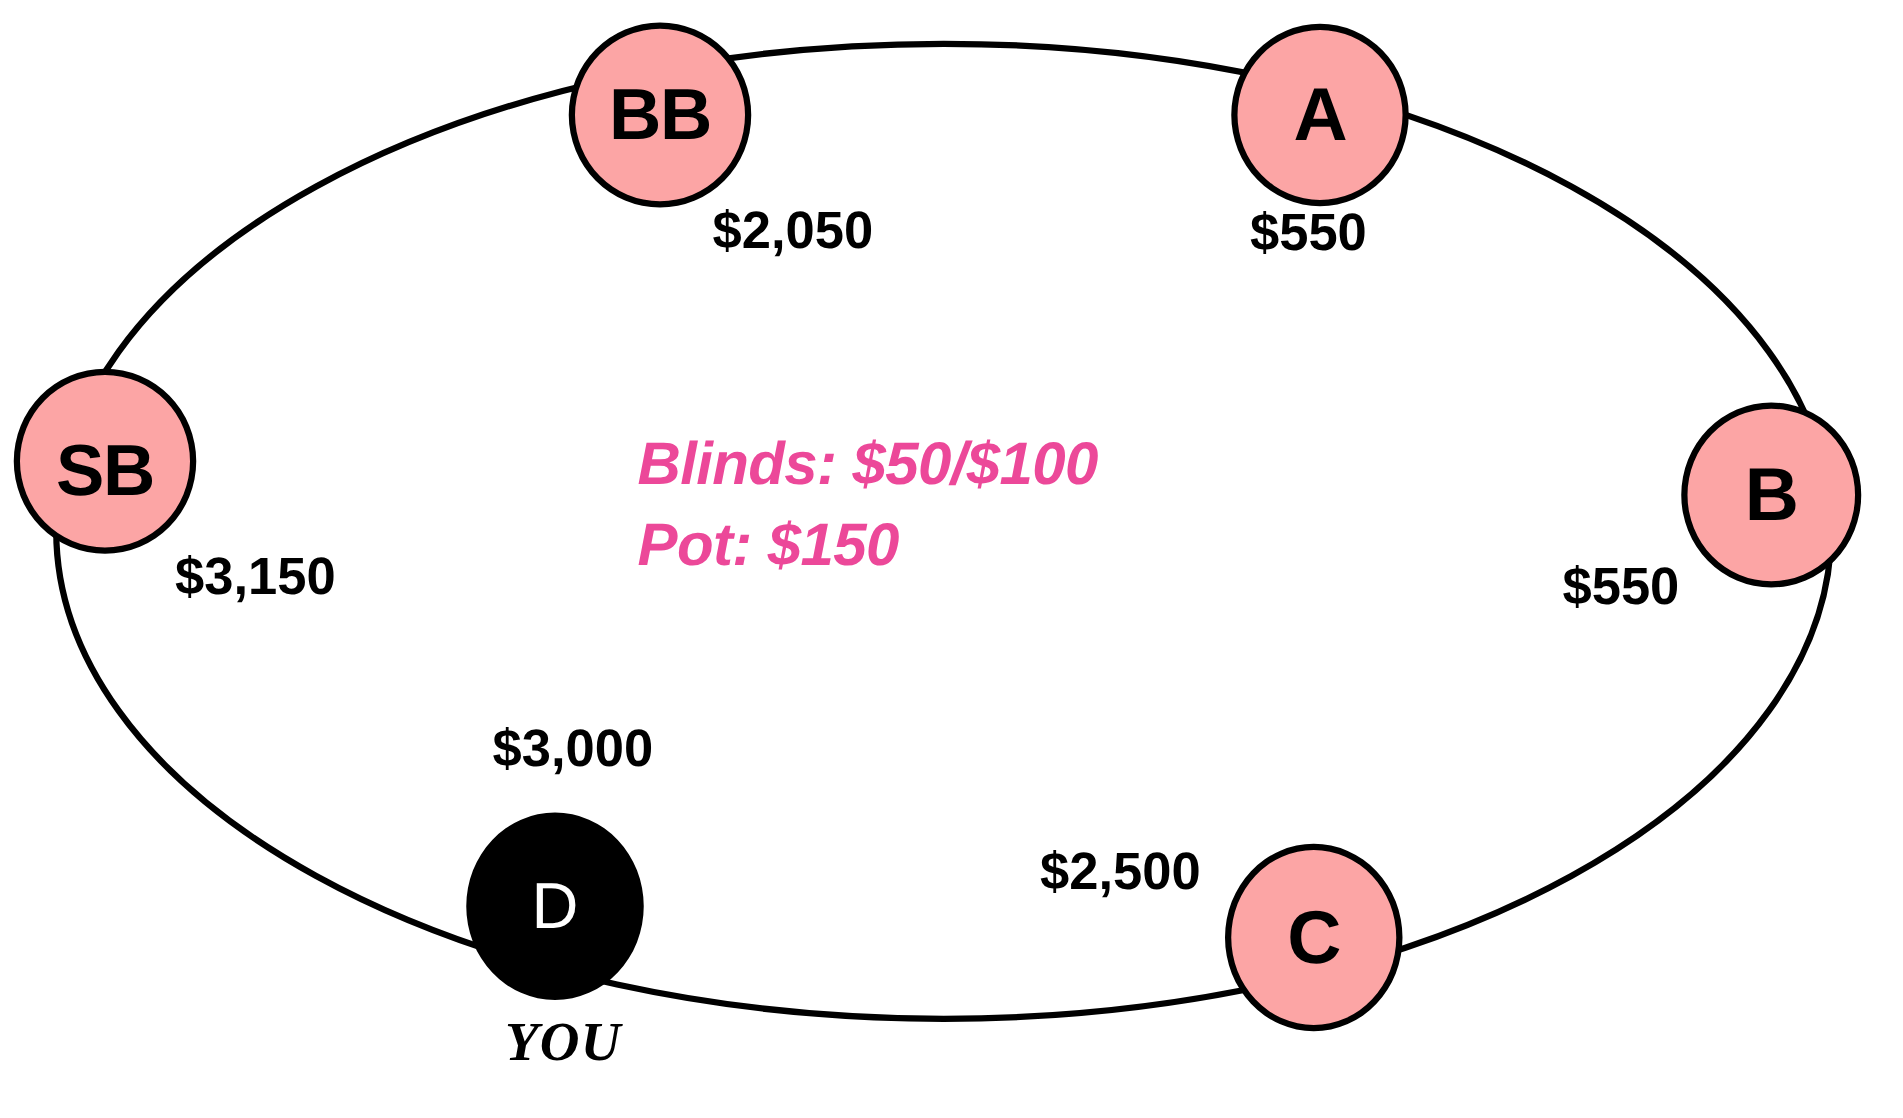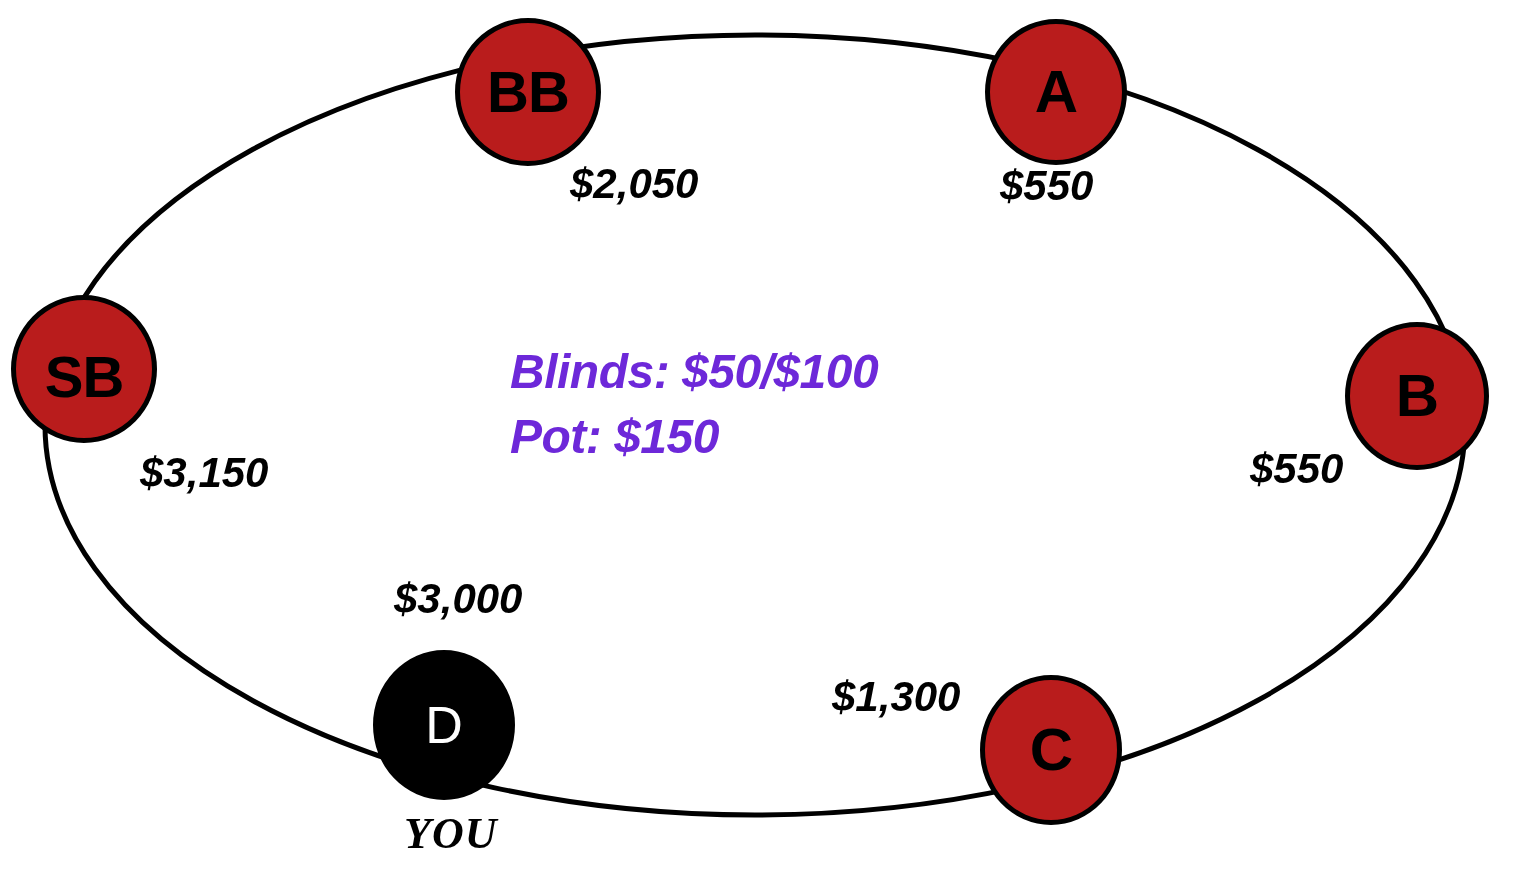--- a/index.html
+++ b/index.html
@@ -25,21 +25,21 @@
     width: 1522px;
     height: 894px;
   }
   .seat {
     position: absolute;
     border-radius: 50%;
     box-sizing: border-box;
     display: flex;
     align-items: center;
     justify-content: center;
-    background: #b91c1c;
+    background: #fca5a5;
     border: 5px solid #000000;
     z-index: 5;
   }
   .seat.dealer {
     background: #000000;
     border-color: #000000;
   }
   .seat-label {
     font-family: "Liberation Sans", sans-serif;
     font-weight: bold;
@@ -48,21 +48,20 @@
     letter-spacing: -1px;
   }
   .seat.dealer .seat-label {
     color: #ffffff;
     font-weight: normal;
     letter-spacing: 0;
   }
   .stack-label {
     position: absolute;
     font-family: "Liberation Sans", sans-serif;
-    font-style: italic;
     font-weight: bold;
     font-size: 42px;
     color: #000000;
     white-space: nowrap;
     line-height: 1;
     z-index: 6;
   }
   .you-label {
     position: absolute;
     font-family: "Liberation Serif", serif;
@@ -79,59 +78,59 @@
     position: absolute;
     left: 510px;
     top: 340px;
     z-index: 6;
   }
   .center-line {
     font-family: "Liberation Sans", sans-serif;
     font-style: italic;
     font-weight: bold;
     font-size: 48px;
-    color: #6d28d9;
+    color: #ec4899;
     white-space: nowrap;
     line-height: 1.35;
     letter-spacing: -0.5px;
   }
 </style>
 </head>
 <body>
 
 <div id="table-diagram">
 
   <svg id="table-svg" viewBox="0 0 1522 894" xmlns="http://www.w3.org/2000/svg">
     <ellipse cx="755" cy="425" rx="710" ry="390" fill="none" stroke="#000000" stroke-width="5"></ellipse>
   </svg>
 
   <div class="seat" id="seat-sb" style="left:11px; top:295px; width:146px; height:148px;">
     <span class="seat-label" style="font-size:58px;margin-top:16px;">SB</span>
   </div>
-  <div class="stack-label" style="left:140px; top:440px;margin-top:12px;">$3,150</div>
+  <div class="stack-label" style="left:140px; top:440px;">$3,150</div>
 
   <div class="seat" id="seat-bb" style="left:455px; top:18px; width:146px; height:148px;">
     <span class="seat-label" style="font-size:58px;">BB</span>
   </div>
   <div class="stack-label" style="left:570px; top:163px;">$2,050</div>
 
   <div class="seat" id="seat-a" style="left:985px; top:19px; width:142px; height:146px;">
     <span class="seat-label" style="font-size:60px;">A</span>
   </div>
   <div class="stack-label" style="left:1000px; top:165px;">$550</div>
 
   <div class="seat" id="seat-b" style="left:1345px; top:322px; width:144px; height:148px;">
     <span class="seat-label" style="font-size:60px;">B</span>
   </div>
   <div class="stack-label" style="left:1250px; top:448px;">$550</div>
 
   <div class="seat" id="seat-c" style="left:980px; top:675px; width:142px; height:150px;">
     <span class="seat-label" style="font-size:60px;">C</span>
   </div>
-  <div class="stack-label" style="left:832px; top:676px;">$1,300</div>
+  <div class="stack-label" style="left:832px; top:676px;">$2,500</div>
 
   <div class="seat dealer" id="seat-d" style="left:373px; top:650px; width:142px; height:150px;">
     <span class="seat-label" style="font-size:52px;">D</span>
   </div>
   <div class="stack-label" style="left:394px; top:578px;">$3,000</div>
   <div class="you-label" style="left:404px; top:812px;">YOU</div>
 
   <div id="center-info">
     <div class="center-line">Blinds: $50/$100</div>
     <div class="center-line">Pot: $150</div>

